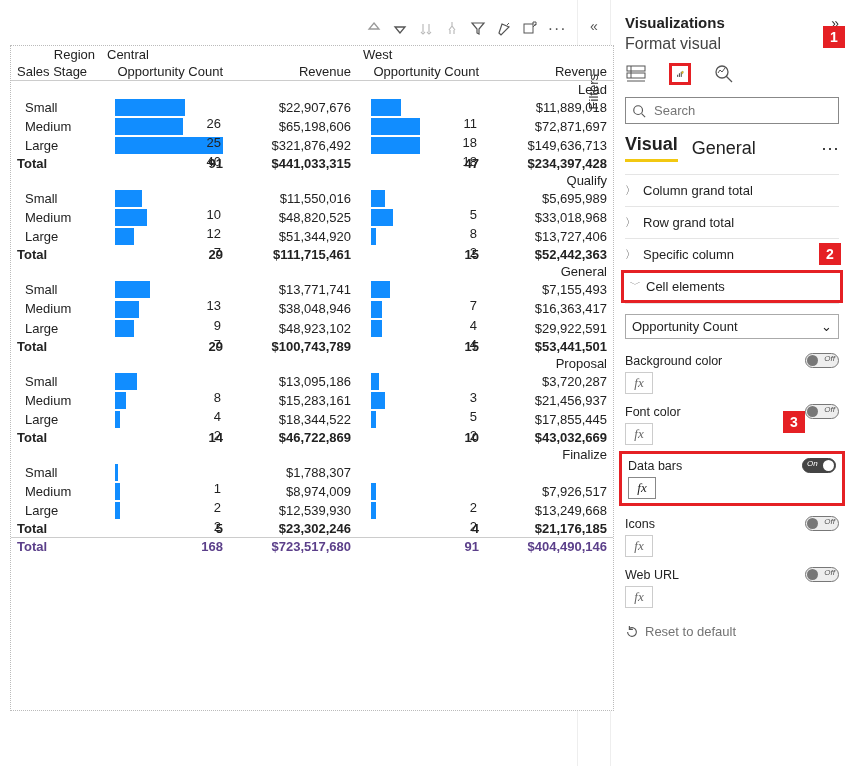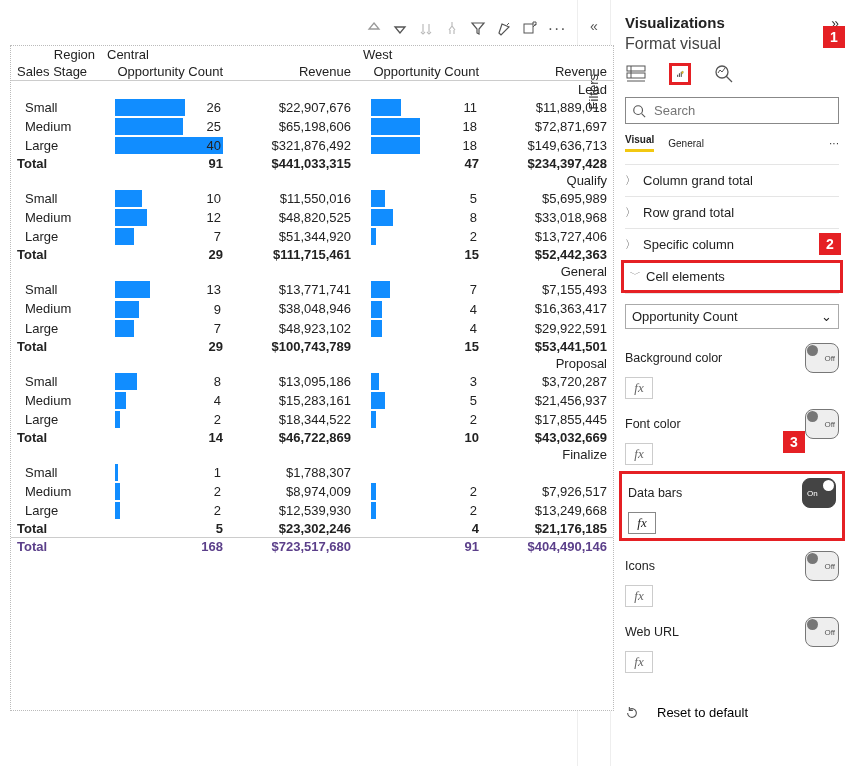--- a/index.html
+++ b/index.html
@@ -64,21 +64,21 @@
     width: 108px;
     display: inline-block;
     vertical-align: middle;
   }
   .cell-bar .bar {
     position: absolute; left: 0; top: 0;
     height: 100%;
     background: #118dff;
   }
   .cell-bar .val {
-    position: absolute; right: 2px; top: 0;
+    position: absolute; right: 2px; top: 16px;
     line-height: 17px;
     z-index: 1;
   }
   
   .rail {
     width: 36px;
     display: flex;
     flex-direction: column;
     align-items: center;
     padding-top: 18px;
@@ -105,21 +105,21 @@
   .pane-hdr h3 { margin: 0; font-size: 15px; font-weight: 600; }
   .chevrons { font-size: 14px; color: #333; }
   .sub { font-size: 16px; color: #444; margin-top: 4px; }
   .tabicons { display:flex; gap:22px; margin: 10px 0 12px; align-items:center;}
   .tabicons .ti { width:22px; height:22px; display:flex; align-items:center; justify-content:center; }
   .search {
     display:flex; align-items:center; gap:6px;
     border:1px solid #888; padding:4px 6px; margin-bottom:10px;
   }
   .search input { border:none; outline:none; font-size:13px; flex:1; }
-  .subtabs { display:flex; gap:14px; align-items:center; margin-bottom:12px; font-size:10px;}
+  .subtabs { display:flex; gap:14px; align-items:center; margin-bottom:12px; font-size:18px;}
   .subtabs .active { border-bottom: 3px solid #f2c811; padding-bottom:4px; font-weight:600;}
   .acc-item {
     display:flex; align-items:center; gap:6px;
     padding: 8px 0;
     border-top: 1px solid #e5e5e5;
     cursor: pointer;
   }
   .acc-item:first-of-type { border-top:none; }
   .acc-item .chev { width:12px; font-size:11px; color:#555;}
   .callout-border { border:3px solid #e52024; }
@@ -138,40 +138,40 @@
   .select {
     border:1px solid #aaa; padding:4px 6px; display:flex;
     justify-content:space-between; align-items:center; font-size:13px;
     margin-bottom:14px;
   }
   .toggle-row {
     display:flex; justify-content:space-between; align-items:center;
     margin-top:10px; font-size:12.5px;
   }
   .toggle {
-    width:34px; height:30px; border-radius:8px;
+    width:34px; height:15px; border-radius:8px;
     background:#eee; border:1px solid #777; position:relative;
-    display:flex; align-items:center;
-    font-size:8px; color:#555;
+    display:flex; align-items:flex-start;
+    font-size:8px; color:#555;font-style:italic;
   }
   .toggle.on { background:#444; border-color:#444; color:#fff; justify-content:flex-start; padding-left:4px;}
   .toggle.off { justify-content:flex-end; padding-right:3px;}
   .toggle .knob {
     width:11px; height:11px; border-radius:50%; background:#fff;
     position:absolute; top:1px;
   }
   .toggle.on .knob { right:1px; background:#fff; }
   .toggle.off .knob { left:1px; background:#777; }
   .fx {
     width:28px; height:22px; border:1px solid #ccc;
     display:flex; align-items:center; justify-content:center;
     font-style:italic; font-family: "Times New Roman", serif;
     font-size:13px; color:#666; margin-top:4px;
   }
-  .reset { display:flex; align-items:center; gap:18px; margin-top:32px; color:#000000; font-size:13px;}
+  .reset { display:flex; align-items:center; gap:6px; margin-top:16px; color:#737373; font-size:13px;}
   .section-group { margin-bottom:4px; }
   td.oc { width:128px; }
   .col-rowhdr { width:90px; }
 </style>
 </head>
 <body>
 
 <div class="canvas">
   <div class="toolbar">
     <span><svg viewBox="0 0 16 16">

